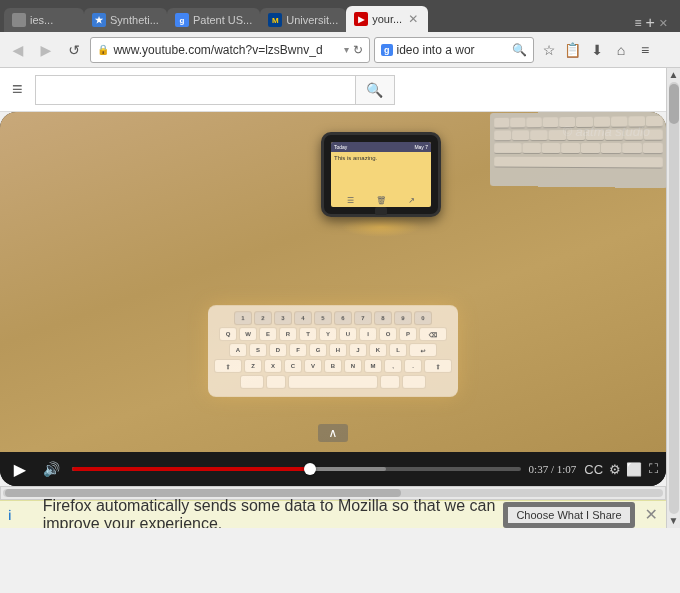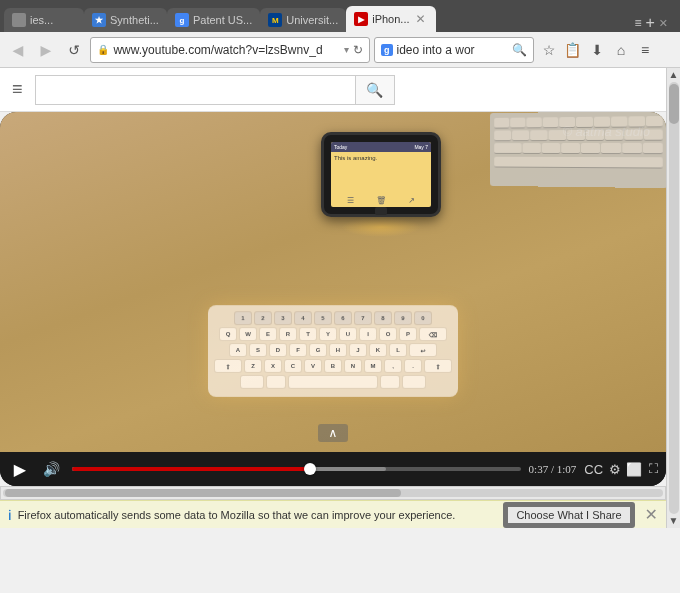--- a/index.html
+++ b/index.html
@@ -445,22 +445,23 @@
       color: #333;
       gap: 6px;
     }
     .notif-icon {
       color: #0066cc;
       font-size: 14px;
       flex-shrink: 0;
     }
     .notif-text {
       flex: 1;
-      font-size: 11px;
+      font-size: 16px;
       color: #333;
+      margin-left: 25px;
     }
     .notif-btn {
       background: #e8e8e8;
       border: 5px solid #737373;
       border-radius: 3px;
       padding: 2px 8px;
       font-size: 11px;
       cursor: pointer;
       color: #333;
       white-space: nowrap;
@@ -553,21 +554,21 @@
       <span class="tab-text">Patent US...</span>
     </div>
 
     <div class="tab inactive">
       <span class="tab-favicon mich" style="font-size:8px;">M</span>
       <span class="tab-text">Universit...</span>
     </div>
 
     <div class="tab active">
       <span class="tab-favicon yt" style="font-size:8px;">▶</span>
-      <span class="tab-text">iPhon...</span>
+      <span class="tab-text">your...</span>
       <span class="tab-close">✕</span>
     </div>
     <div class="tab-spacer"></div>
     <div class="tab-actions">
       <span style="cursor:pointer; font-size:12px;">≡</span>
       <span style="cursor:pointer; font-size:16px; color:#ccc;">+</span>
       <span style="font-size:11px; color:#999;">✕</span>
     </div>
   </div>
 

